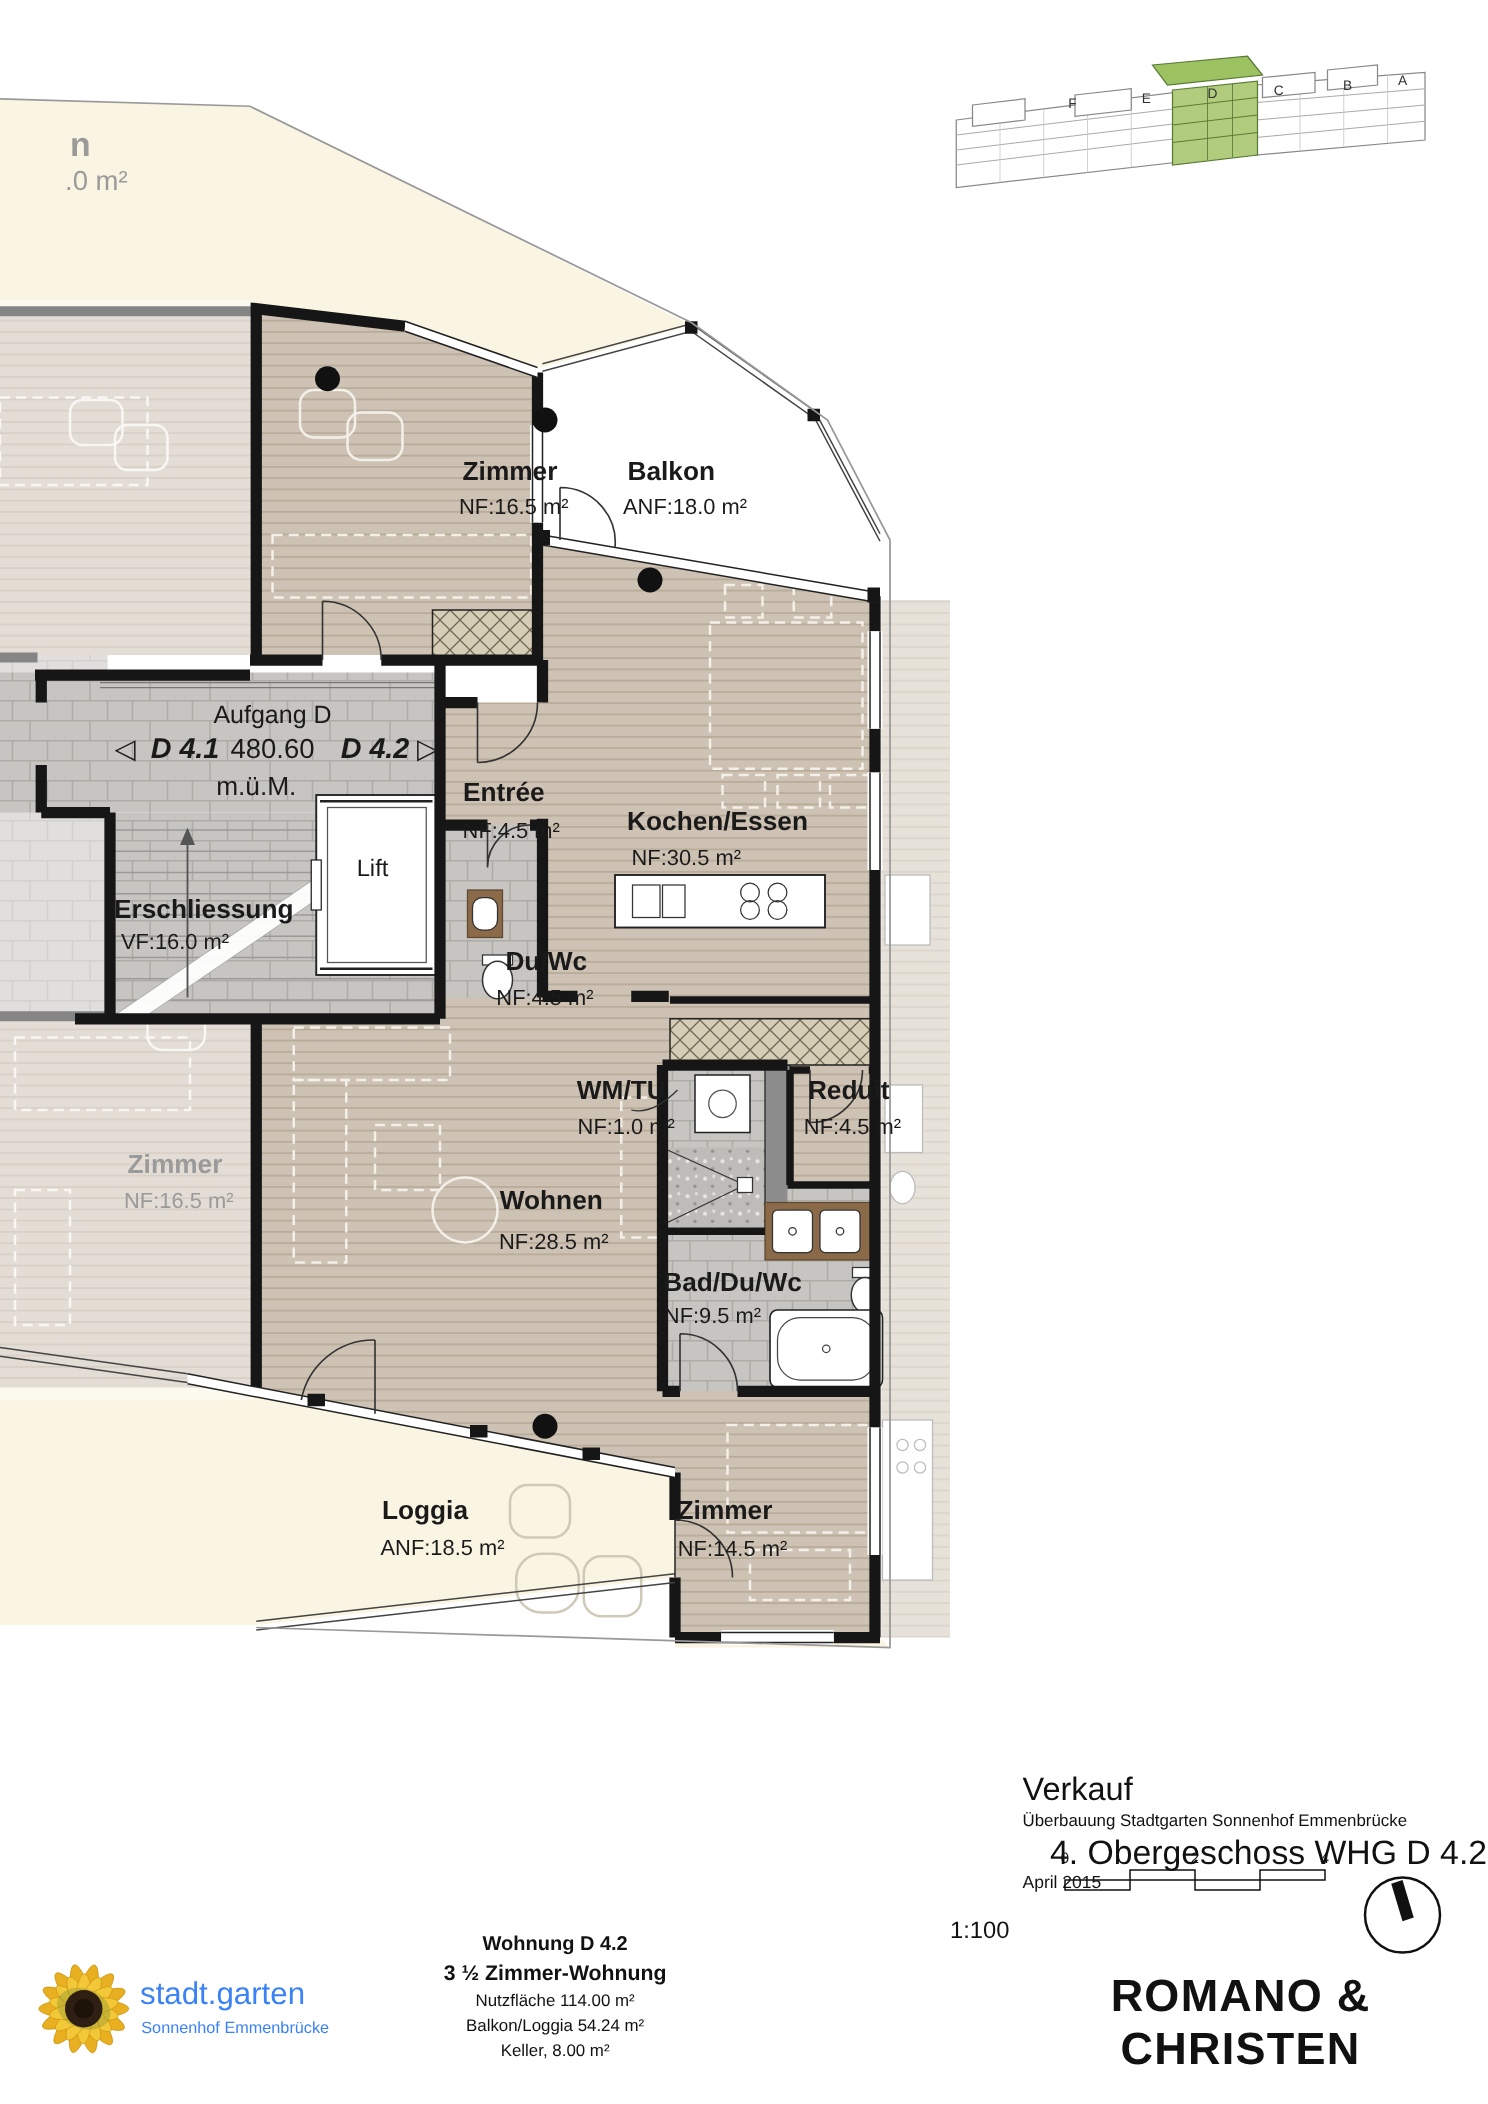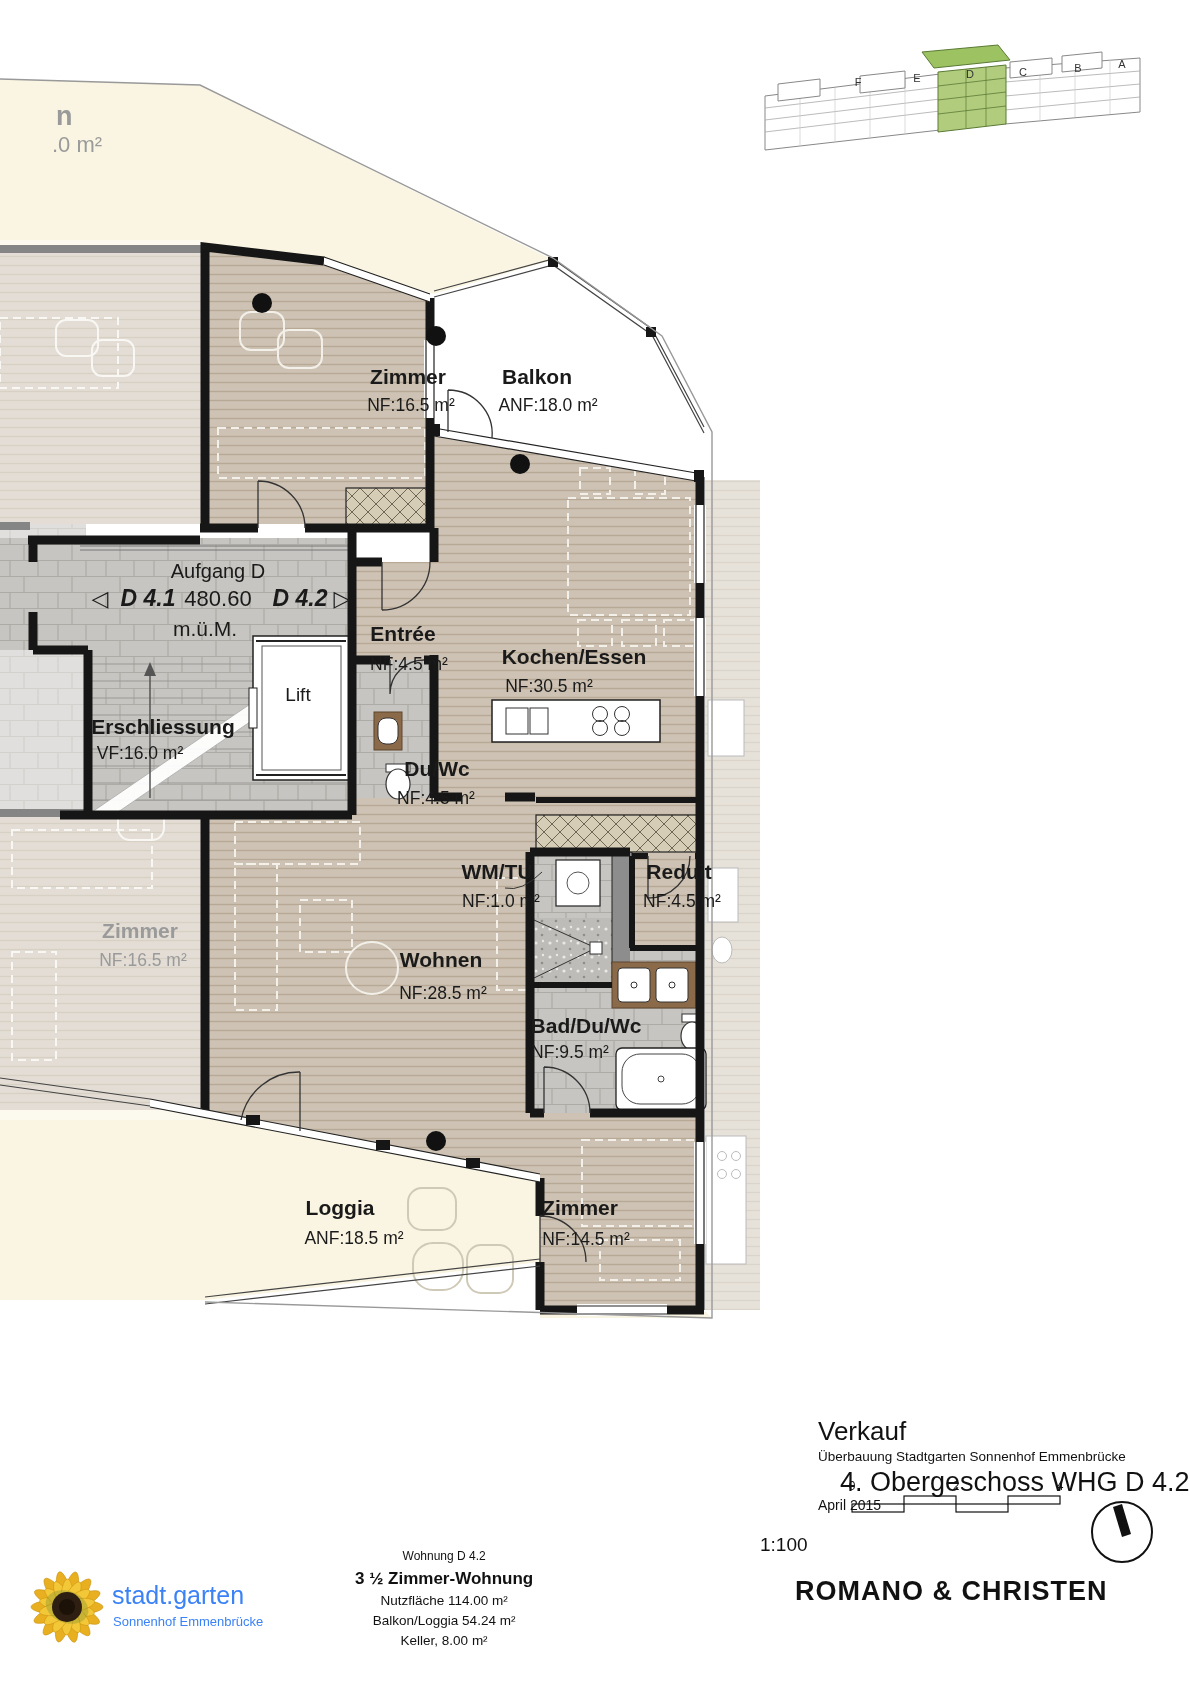--- a/index.html
+++ b/index.html
@@ -5,23 +5,23 @@
   html,body{margin:0;padding:0;}
   body{width:1190px;height:1683px;position:relative;background:#fff;
        font-family:"Liberation Sans",sans-serif;color:#111;overflow:hidden;}
   svg{position:absolute;left:0;top:0;}
   .abs{position:absolute;text-align:center;}
   .tb-sale{left:818px;top:1416px;font-size:26px;}
   .tb-project{left:818px;top:1449px;font-size:13.5px;}
   .tb-sheet{left:818px;top:1467px;font-size:27px;margin-left:22px;}
   .tb-date{left:818px;top:1497px;font-size:14px;}
   .tb-scale{left:760px;top:1534px;font-size:19px;}
-  .tb-arch{left:795px;top:1576px;font-size:27px;font-weight:bold;letter-spacing:1px;}
+  .tb-arch{left:795px;top:1576px;font-size:36px;font-weight:bold;letter-spacing:1px;}
   .info{left:355px;top:1545px;font-size:13.5px;line-height:20px;}
-  .info .t1{font-size:12px;font-weight:normal;line-height:22px;}
+  .info .t1{font-size:16px;font-weight:bold;line-height:22px;}
   .info .t2{font-size:17px;font-weight:bold;line-height:24px;}
   .logo-name{left:112px;top:1581px;font-size:25px;color:#3b82f6;}
   .logo-sub{left:113px;top:1614px;font-size:13px;color:#3b82f6;}
 </style>
 </head>
 <body>
 
 <svg width="1190" height="1683" viewBox="0 0 1190 1683" style="font-family:&quot;Liberation Sans&quot;,sans-serif">
   <defs>
     <pattern id="p-wood" width="9" height="9" patternUnits="userSpaceOnUse">

